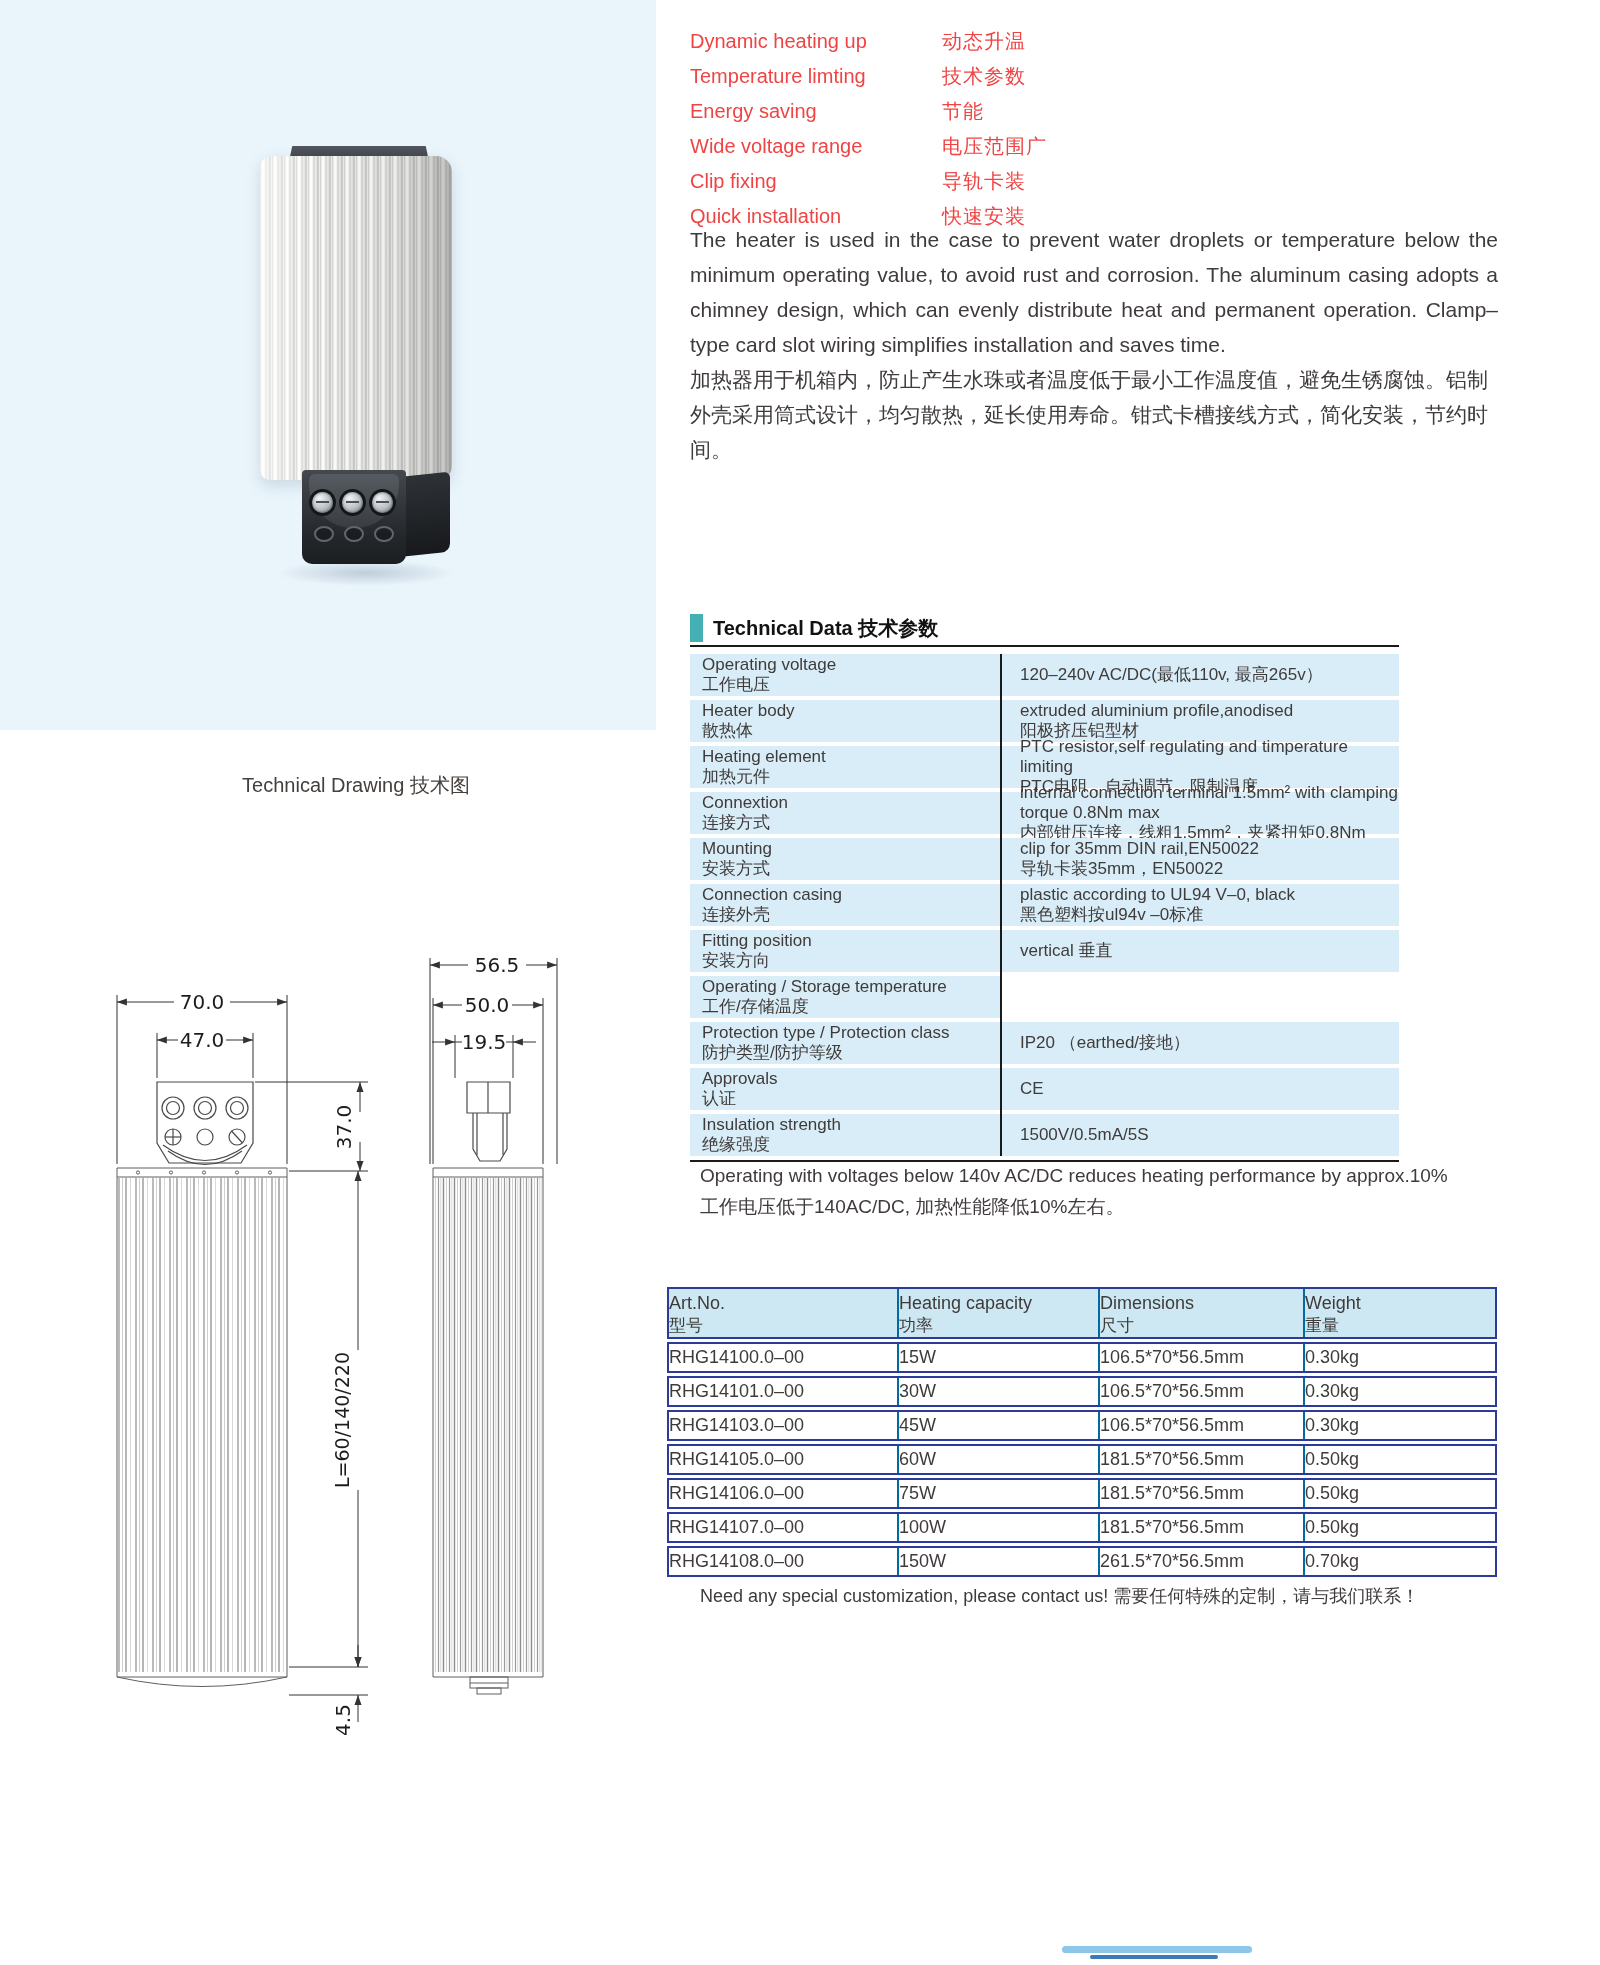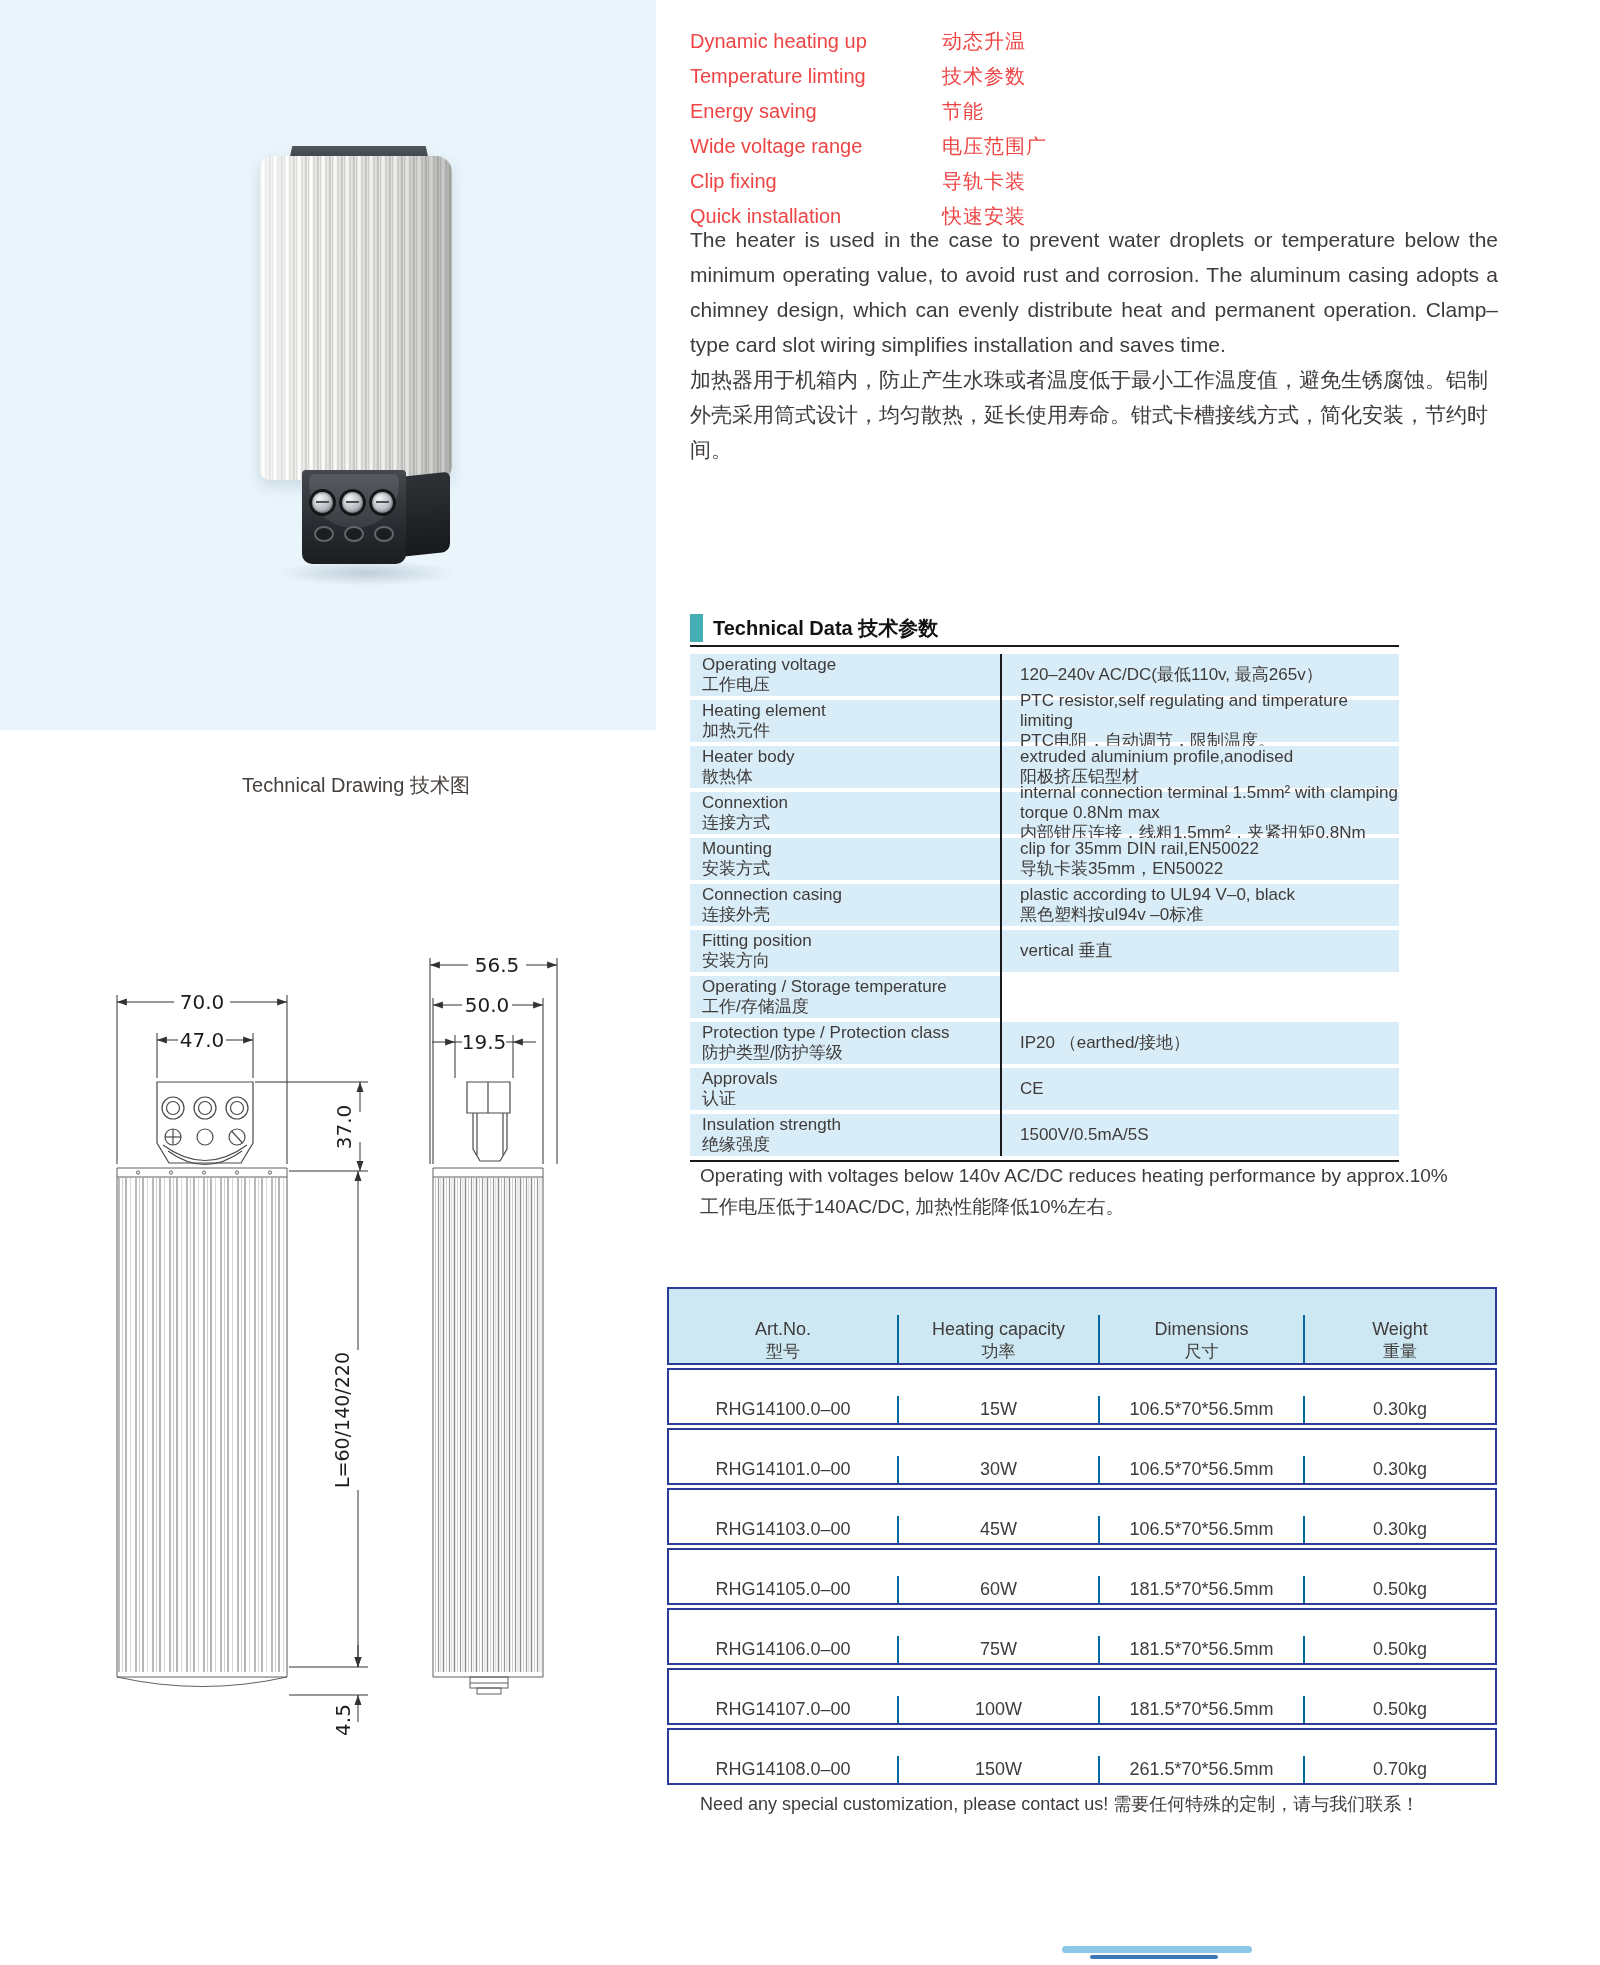--- a/index.html
+++ b/index.html
@@ -59,21 +59,21 @@
   .t-v:empty{display:none;}
   .tech-vline{position:absolute;left:310px;top:0;bottom:0;width:2px;background:#1a1a1a;}
   .tech-bottom{height:2px;background:#1a1a1a;margin-top:4px;}
   .tech-notes{position:absolute;left:700px;top:1160px;font-size:19px;line-height:31px;color:#3f3b3a;}
 
   
   .products{position:absolute;left:667px;top:1287px;width:830px;}
   .prow{display:grid;grid-template-columns:228px 201px 205px 192px;border:2px solid #2c3a99;
         margin-bottom:3px;background:#ffffff;box-sizing:border-box;width:830px;}
   .prow.head{background:#cde8f3;}
-  .p-cell{text-align:center;box-sizing:border-box;margin-top:26px;}
+  .p-cell{box-sizing:border-box;}
   .prow .p-cell + .p-cell{border-left:2px solid #0369a1;}
   .head .p-cell{height:48px;padding-top:2px;}
   .head .hen{font-size:18px;line-height:24px;}
   .head .hcn{font-size:17px;line-height:21px;}
   .prow.body .p-cell{height:27px;line-height:27px;font-size:18px;}
   .products-note{margin-top:7px;padding-left:33px;font-size:18px;color:#3f3b3a;}
 
   
   .dwg{position:absolute;}
   .dwg text{font-family:"DejaVu Sans","Liberation Sans",sans-serif;font-size:20px;fill:#1c1c1c;}
@@ -149,36 +149,36 @@
           <div class="tcell-l">
             <div class="t-en">Operating voltage</div>
             <div class="t-cn">工作电压</div>
           </div>
           <div class="tcell-r">
             <div class="t-v">120–240v AC/DC(最低110v, 最高265v）</div>
           </div>
         </div>
       <div class="trow">
           <div class="tcell-l">
+            <div class="t-en">Heater body</div>
+            <div class="t-cn">散热体</div>
+          </div>
+          <div class="tcell-r">
+            <div class="t-v">extruded  aluminium  profile,anodised</div>
+            <div class="t-v">阳极挤压铝型材</div>
+          </div>
+        </div>
+      <div class="trow">
+          <div class="tcell-l">
             <div class="t-en">Heating element</div>
             <div class="t-cn">加热元件</div>
           </div>
           <div class="tcell-r">
             <div class="t-v">PTC resistor,self regulating and timperature limiting</div>
             <div class="t-v">PTC电阻，自动调节，限制温度。</div>
-          </div>
-        </div>
-      <div class="trow">
-          <div class="tcell-l">
-            <div class="t-en">Heater body</div>
-            <div class="t-cn">散热体</div>
-          </div>
-          <div class="tcell-r">
-            <div class="t-v">extruded  aluminium  profile,anodised</div>
-            <div class="t-v">阳极挤压铝型材</div>
           </div>
         </div>
       <div class="trow">
           <div class="tcell-l">
             <div class="t-en">Connextion</div>
             <div class="t-cn">连接方式</div>
           </div>
           <div class="tcell-r">
             <div class="t-v">internal connection terminal 1.5mm² with clamping torque 0.8Nm  max</div>
             <div class="t-v">内部钳压连接，线粗1.5mm²，夹紧扭矩0.8Nm</div>

